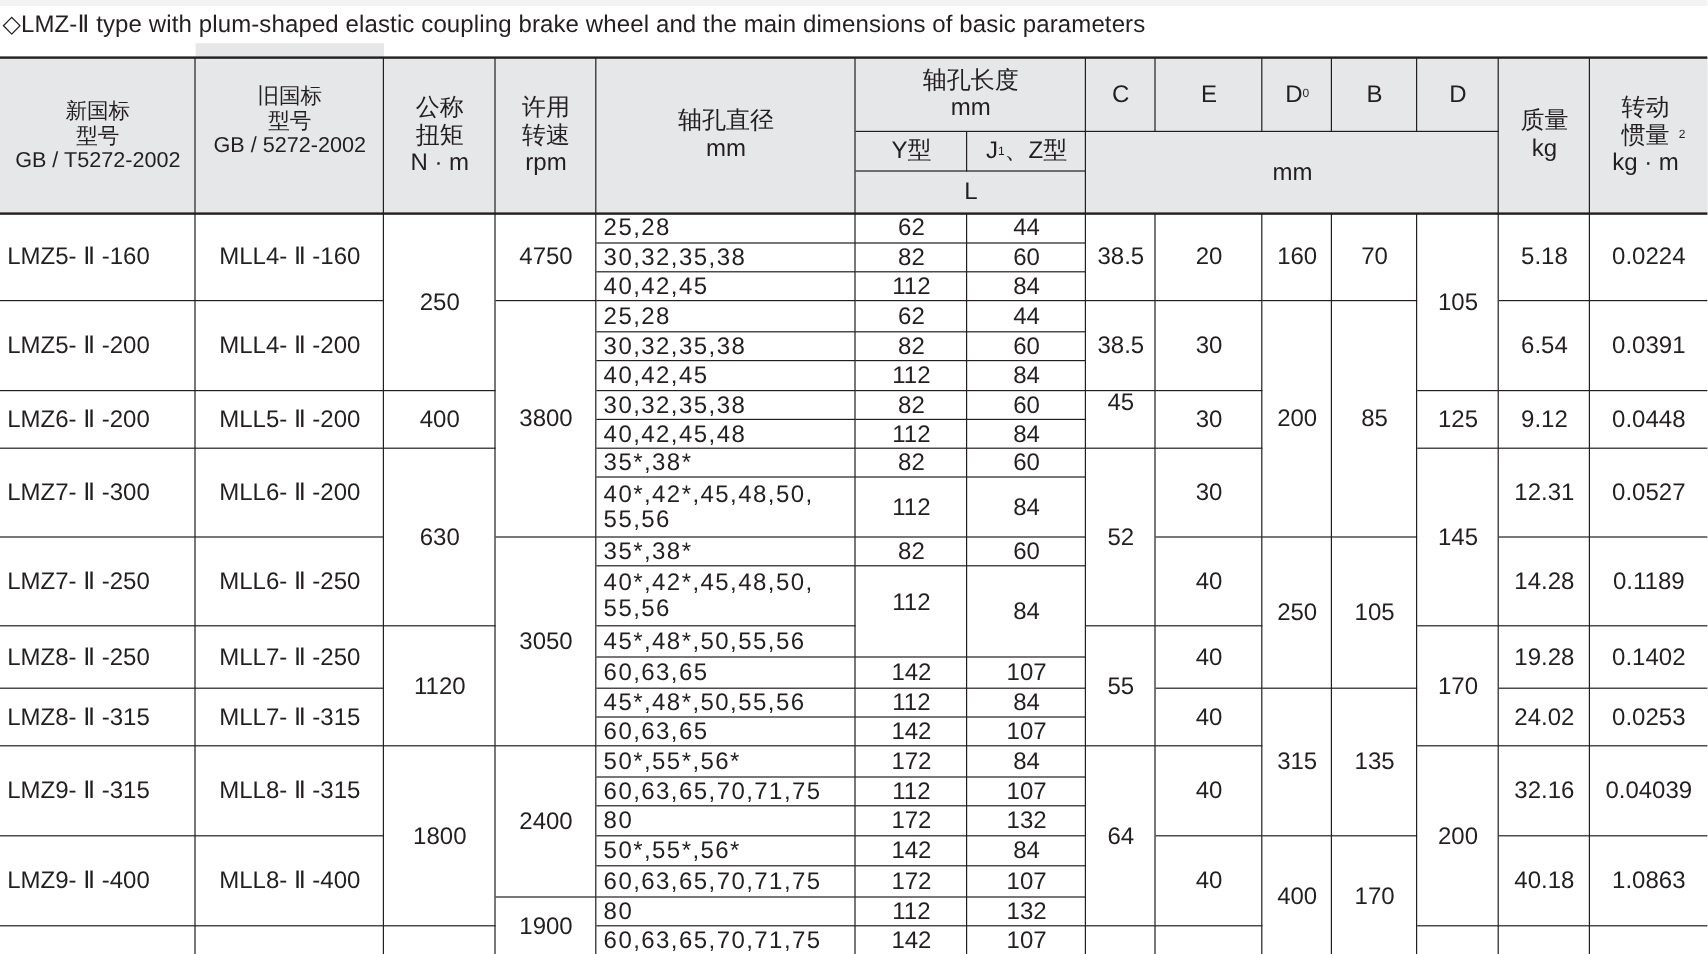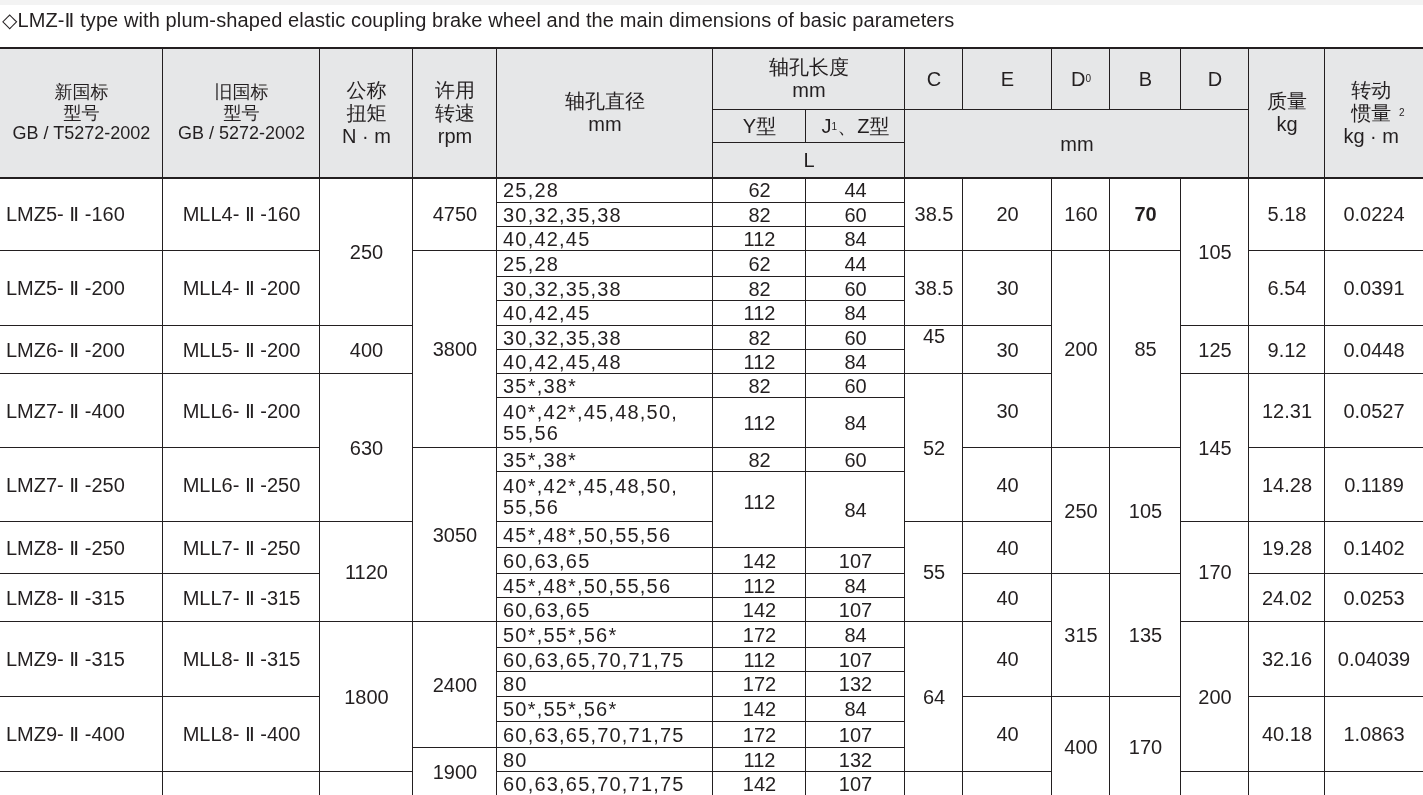--- a/index.html
+++ b/index.html
@@ -27,21 +27,21 @@
 <div class="topstrip"></div>
 <div class="title">◇LMZ-Ⅱ type with plum-shaped elastic coupling brake wheel and the main dimensions of basic parameters</div>
 
 <div id="table">
     <div style="position: absolute; left: 0px; top: 48px; width: 1423px; height: 130px; background: rgb(230, 231, 232);"></div>
     <div class="cell hd" style="left: 0px; top: 48px; width: 163px; height: 130px;">
       <span style="white-space: pre-line;">新国标
 型号
 GB / T5272-2002</span>
     </div>
-    <div class="cell hd" style="left: 163px; top: 48px; width: 157px; height: 130px;">
+    <div class="cell hd" style="left: 163px; top: 36px; width: 157px; height: 130px;">
       <span style="white-space: pre-line;">旧国标
 型号
 GB / 5272-2002</span>
     </div>
     <div class="cell hd big" style="left: 320px; top: 48px; width: 93px; height: 130px;">
       <span style="white-space: pre-line;">公称
 扭矩
 N · m</span>
     </div>
     <div class="cell hd big" style="left: 413px; top: 48px; width: 84px; height: 130px;">
@@ -109,21 +109,21 @@
     <div class="cell " style="left: 163px; top: 251px; width: 157px; height: 75px;">
       <span style="white-space: pre-line;">MLL4- Ⅱ -200</span>
     </div>
     <div class="cell left" style="left: 0px; top: 326px; width: 163px; height: 48px;">
       <span style="white-space: pre-line;">LMZ6- Ⅱ -200</span>
     </div>
     <div class="cell " style="left: 163px; top: 326px; width: 157px; height: 48px;">
       <span style="white-space: pre-line;">MLL5- Ⅱ -200</span>
     </div>
     <div class="cell left" style="left: 0px; top: 374px; width: 163px; height: 74px;">
-      <span style="white-space: pre-line;">LMZ7- Ⅱ -400</span>
+      <span style="white-space: pre-line;">LMZ7- Ⅱ -300</span>
     </div>
     <div class="cell " style="left: 163px; top: 374px; width: 157px; height: 74px;">
       <span style="white-space: pre-line;">MLL6- Ⅱ -200</span>
     </div>
     <div class="cell left" style="left: 0px; top: 448px; width: 163px; height: 74px;">
       <span style="white-space: pre-line;">LMZ7- Ⅱ -250</span>
     </div>
     <div class="cell " style="left: 163px; top: 448px; width: 157px; height: 74px;">
       <span style="white-space: pre-line;">MLL6- Ⅱ -250</span>
     </div>
@@ -397,21 +397,21 @@
     <div class="cell " style="left: 1052px; top: 448px; width: 58px; height: 126px;">
       <span style="white-space: pre-line;">250</span>
     </div>
     <div class="cell " style="left: 1052px; top: 574px; width: 58px; height: 123px;">
       <span style="white-space: pre-line;">315</span>
     </div>
     <div class="cell " style="left: 1052px; top: 697px; width: 58px; height: 100px;">
       <span style="white-space: pre-line;">400</span>
     </div>
     <div class="cell " style="left: 1110px; top: 178px; width: 71px; height: 73px;">
-      <span style="white-space: pre-line; font-weight: bold;">70</span>
+      <span style="white-space: pre-line;">70</span>
     </div>
     <div class="cell " style="left: 1110px; top: 251px; width: 71px; height: 197px;">
       <span style="white-space: pre-line;">85</span>
     </div>
     <div class="cell " style="left: 1110px; top: 448px; width: 71px; height: 126px;">
       <span style="white-space: pre-line;">105</span>
     </div>
     <div class="cell " style="left: 1110px; top: 574px; width: 71px; height: 123px;">
       <span style="white-space: pre-line;">135</span>
     </div>

